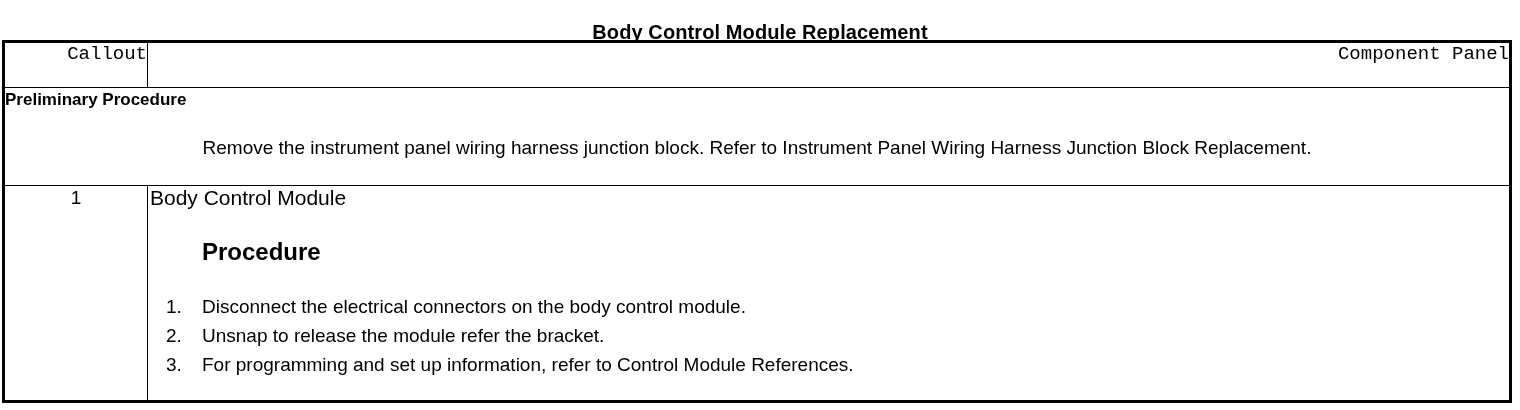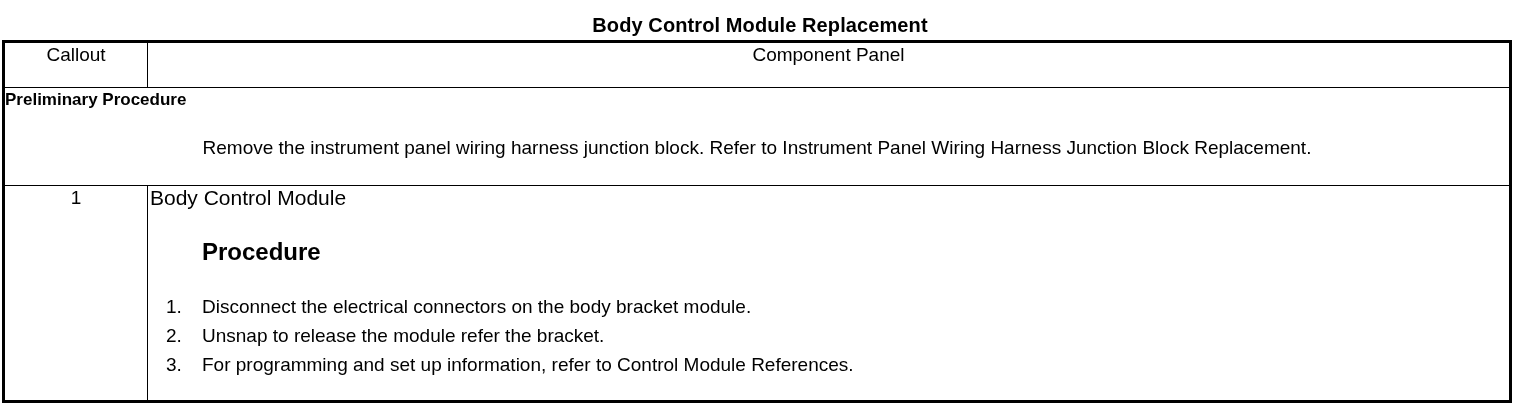--- a/index.html
+++ b/index.html
@@ -11,21 +11,21 @@
     width: 1520px; height: 410px;
     font-family: "Liberation Sans", sans-serif;
     color: #000000;
     overflow: hidden;
   }
 
   .page { position: relative; width: 1520px; height: 410px; }
 
   .doc-title {
     position: absolute;
-    left: 0; top: 12px;
+    left: 0; top: 19px;
     width: 1520px;
     text-align: center;
     font-size: 20px;
     font-weight: bold;
     line-height: 26px;
     letter-spacing: 0.1px;
   }
 
   .proc-table {
     position: absolute;
@@ -40,26 +40,27 @@
     border: 1px solid #000;
     padding: 0;
     vertical-align: top;
     font-weight: normal;
     font-size: 19px;
     line-height: 23px;
   }
 
   
   .hdr-cell {
-    text-align: center;
+    text-align: right;
     font-weight: bold;
     font-size: 20px;
     height: 46px;
     vertical-align: middle;
     padding: 2px 6px;
+    font-family: Liberation Mono, monospace;
   }
   .col-callout { width: 144px; }
 
   
   .prelim-cell {
     padding: 6px 5px 8px 5px;
     height: 98px;
   }
   .prelim-title {
     font-weight: bold;
@@ -146,21 +147,21 @@
       <tr>
         <td class="callout-cell">1</td>
         <td class="component-cell">
           <div class="component-name">Body Control Module</div>
           <div class="gap-1"></div>
           <div class="sub-heading">Procedure</div>
           <div class="gap-2"></div>
           <ol class="steps">
             <li>
               <span class="step-num">1.</span>
-              <span>Disconnect the electrical connectors on the body bracket module.</span>
+              <span>Disconnect the electrical connectors on the body control module.</span>
             </li>
             <li>
               <span class="step-num">2.</span>
               <span>Unsnap to release the module refer the bracket.</span>
             </li>
             <li>
               <span class="step-num">3.</span>
               <span>For programming and set up information, refer to Control Module References.</span>
             </li>
           </ol>

